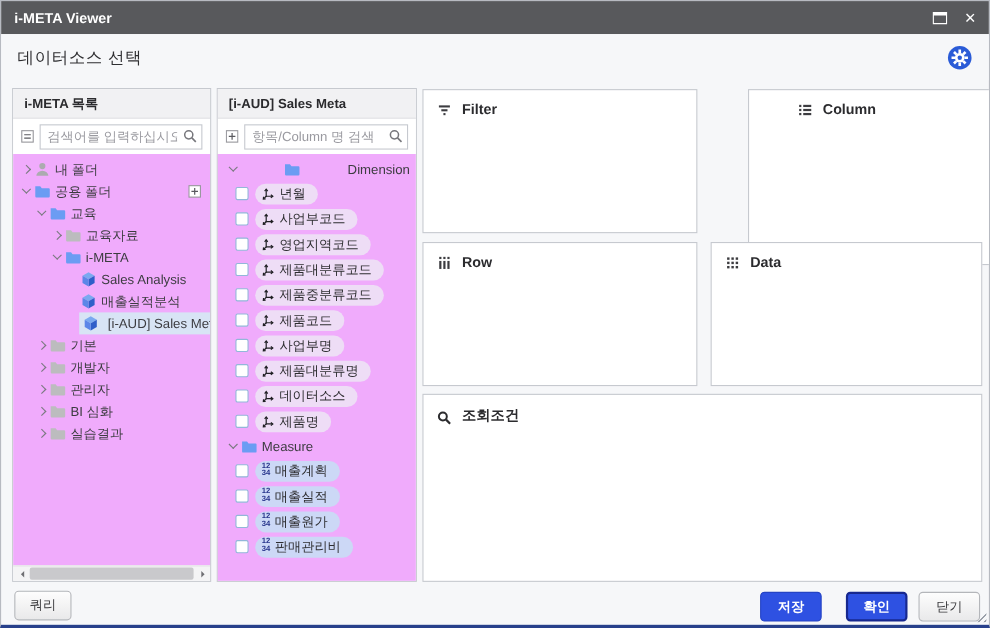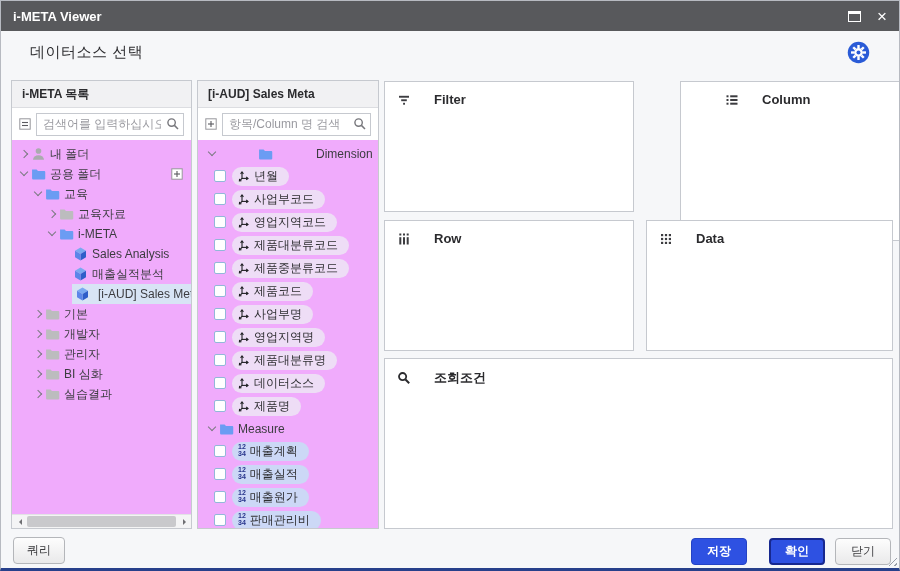--- a/index.html
+++ b/index.html
@@ -10,21 +10,21 @@
   }
   
   .titlebar { position:absolute; top:0; left:0; right:0; height:30px; background:#58595c;
     display:flex; align-items:center; padding:0 12px; }
   .titlebar .wtitle { color:#fff; font-size:13px; font-weight:bold; flex:1; }
   .winbtns { display:flex; align-items:center; gap:16px; }
   .ic-restore { width:13px; height:11px; border:1px solid #fff; border-top:3px solid #fff; display:inline-block; }
   .ic-close { color:#fff; font-size:17px; line-height:1; cursor:default; }
   
   .subheader { position:absolute; top:30px; left:0; right:0; height:42px; display:flex;
-    align-items:center; padding:0 29px; background:#f6f7f9; }
+    align-items:center; padding:0 15px; background:#f6f7f9; }
   .subheader .ptitle { font-size:15px; color:#2e2e31; flex:1; letter-spacing:0.5px; }
   .gear { width:23px; height:23px; }
   
   .panel { position:absolute; background:#fff; border:1px solid #c6c9cf; display:flex; flex-direction:column; }
   .panel-hd { height:27px; background:#f1f1f3; border-bottom:1px solid #dcdde1; display:flex;
     align-items:center; padding:0 10px; font-size:12px; font-weight:bold; color:#2b2b2e; flex:0 0 auto;}
   .searchrow { height:32px; display:flex; align-items:center; gap:5px; padding:0 7px; flex:0 0 auto; background:#fff;}
   .searchbox { position:relative; flex:1; }
   .searchbox input { width:100%; height:23px; border:1px solid #c6c9cf; font-size:12px;
     padding:2px 22px 2px 6px; color:#333; font-family:inherit; background:#fff;}
@@ -50,21 +50,21 @@
     flex:0 0 12px; margin:0 6px 0 16px; }
   .pill { display:inline-flex; align-items:center; gap:4px; border-radius:10px; padding:2px 11px 2px 6px;
     font-size:12px; color:#2e2e31; height:19px; }
   .pill.dim { background:#eeddf6; }
   .pill.mea { background:#ccd8f6; }
   .numico { display:inline-flex; flex-direction:column; font-size:7px; font-weight:bold; color:#27348b;
     line-height:0.95; font-style:normal; }
   .numico i { font-style:normal; }
   
   .zone { position:absolute; background:#fff; border:1px solid #c6c9cf; }
-  .zone-hd { display:flex; align-items:center; gap:23px; padding:10px 12px; font-size:13px;
+  .zone-hd { display:flex; align-items:flex-end; gap:9px; padding:10px 12px; font-size:13px;
     font-weight:bold; color:#2b2b2e; }
   
   .hscroll { flex:0 0 14px; background:#f4f4f5; border-top:1px solid #e2e2e5; display:flex; align-items:center; }
   .sarrow { width:14px; height:13px; position:relative; }
   .sarrow::before { content:""; position:absolute; top:4px; width:0; height:0; border:3.5px solid transparent; }
   .sarrow.left::before { left:4px; border-right-color:#6f6f73; }
   .sarrow.right::before { left:6px; border-left-color:#6f6f73; }
   .sthumb { flex:1; height:11px; background:#c9c9cc; border-radius:2px; margin:0 1px; }
   
   .btn { position:absolute; height:27px; border-radius:4px; font-size:12px; font-weight:bold;
@@ -396,29 +396,20 @@
             </svg>
           <span>사업부명</span>
           </span>
       </div>
       <div class="mrow">
         <span class="cb"></span>
         <span class="pill dim">
           <svg width="12" height="12">
               <use href="#ic-dim"></use>
             </svg>
-          <span>영업지역명</span>
-          </span>
-      </div>
-      <div class="mrow">
-        <span class="cb"></span>
-        <span class="pill dim">
-          <svg width="12" height="12">
-              <use href="#ic-dim"></use>
-            </svg>
           <span>제품대분류명</span>
           </span>
       </div>
       <div class="mrow">
         <span class="cb"></span>
         <span class="pill dim">
           <svg width="12" height="12">
               <use href="#ic-dim"></use>
             </svg>
           <span>데이터소스</span>

